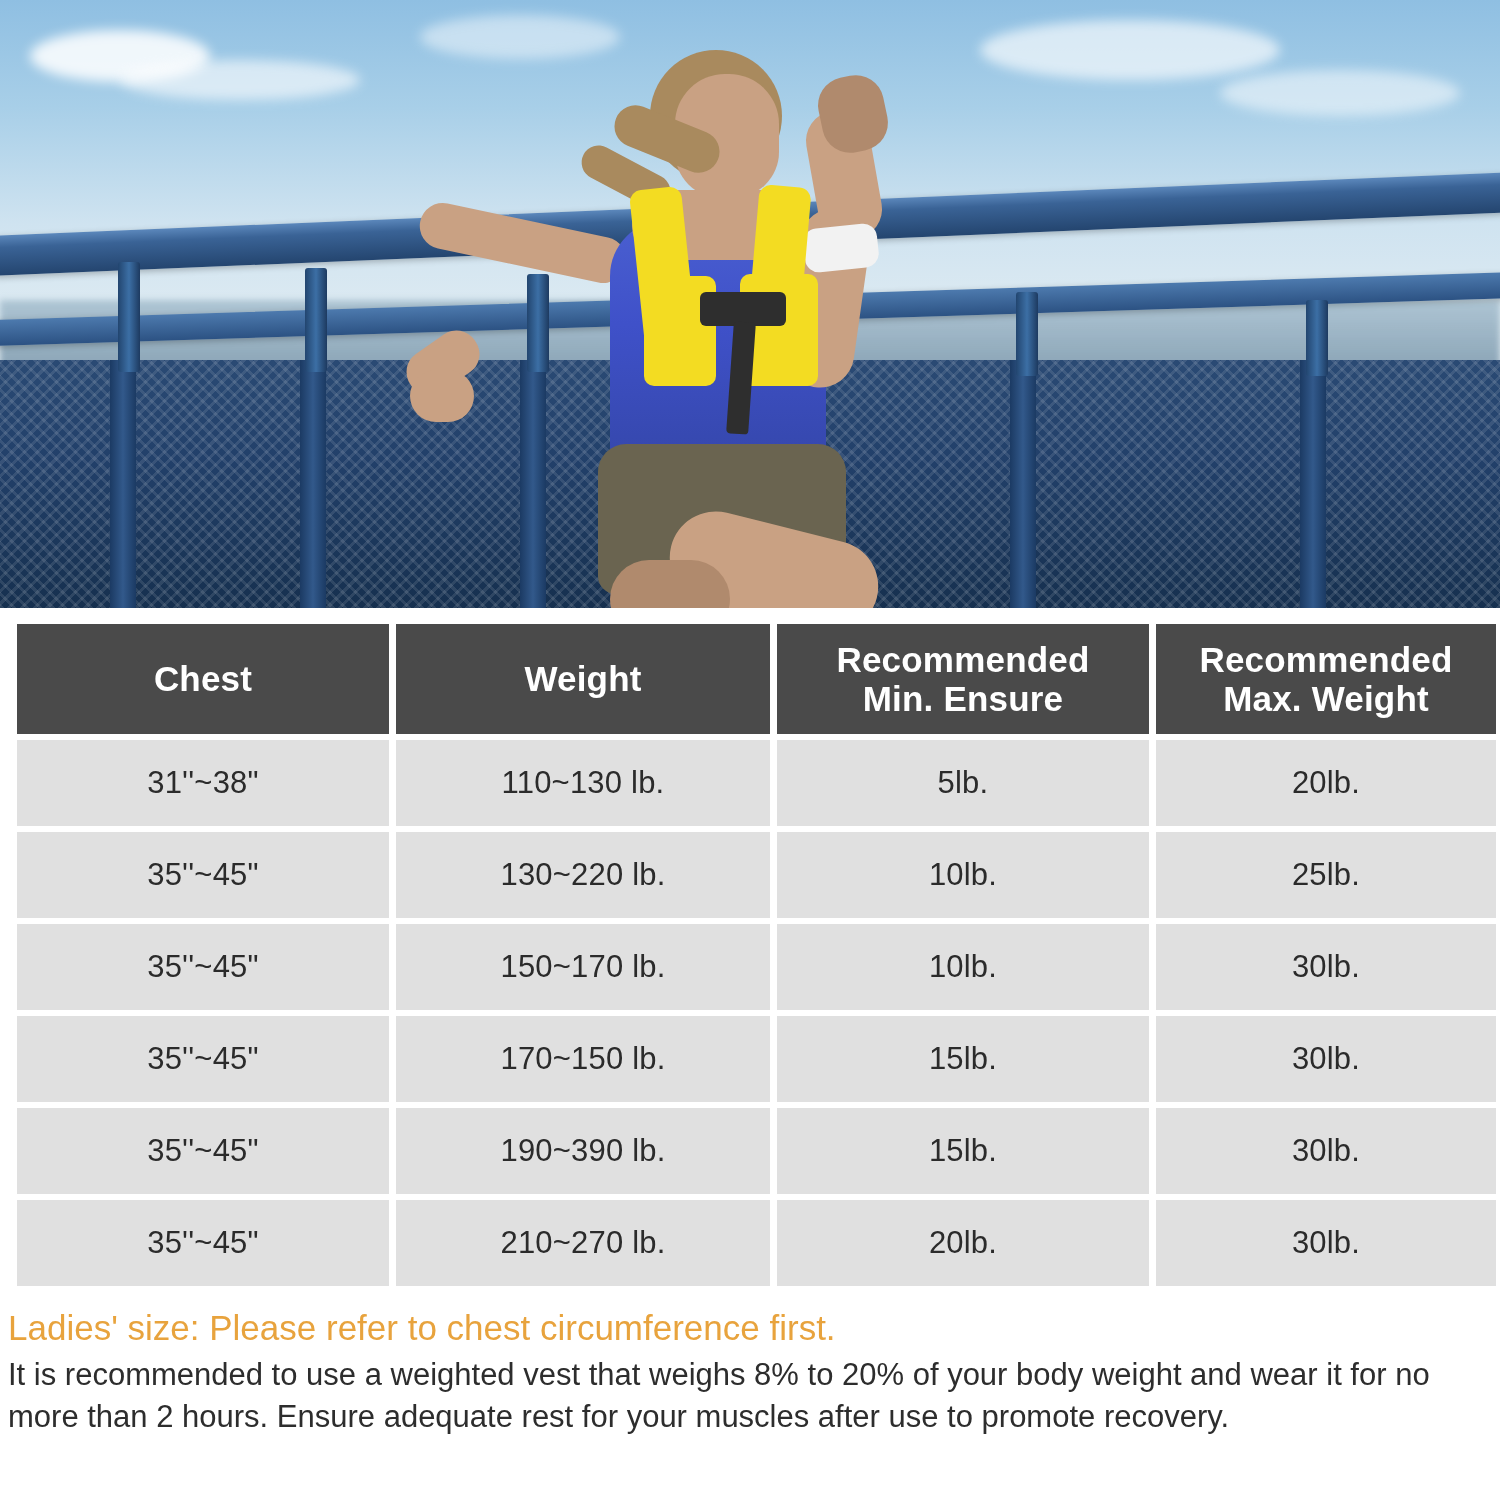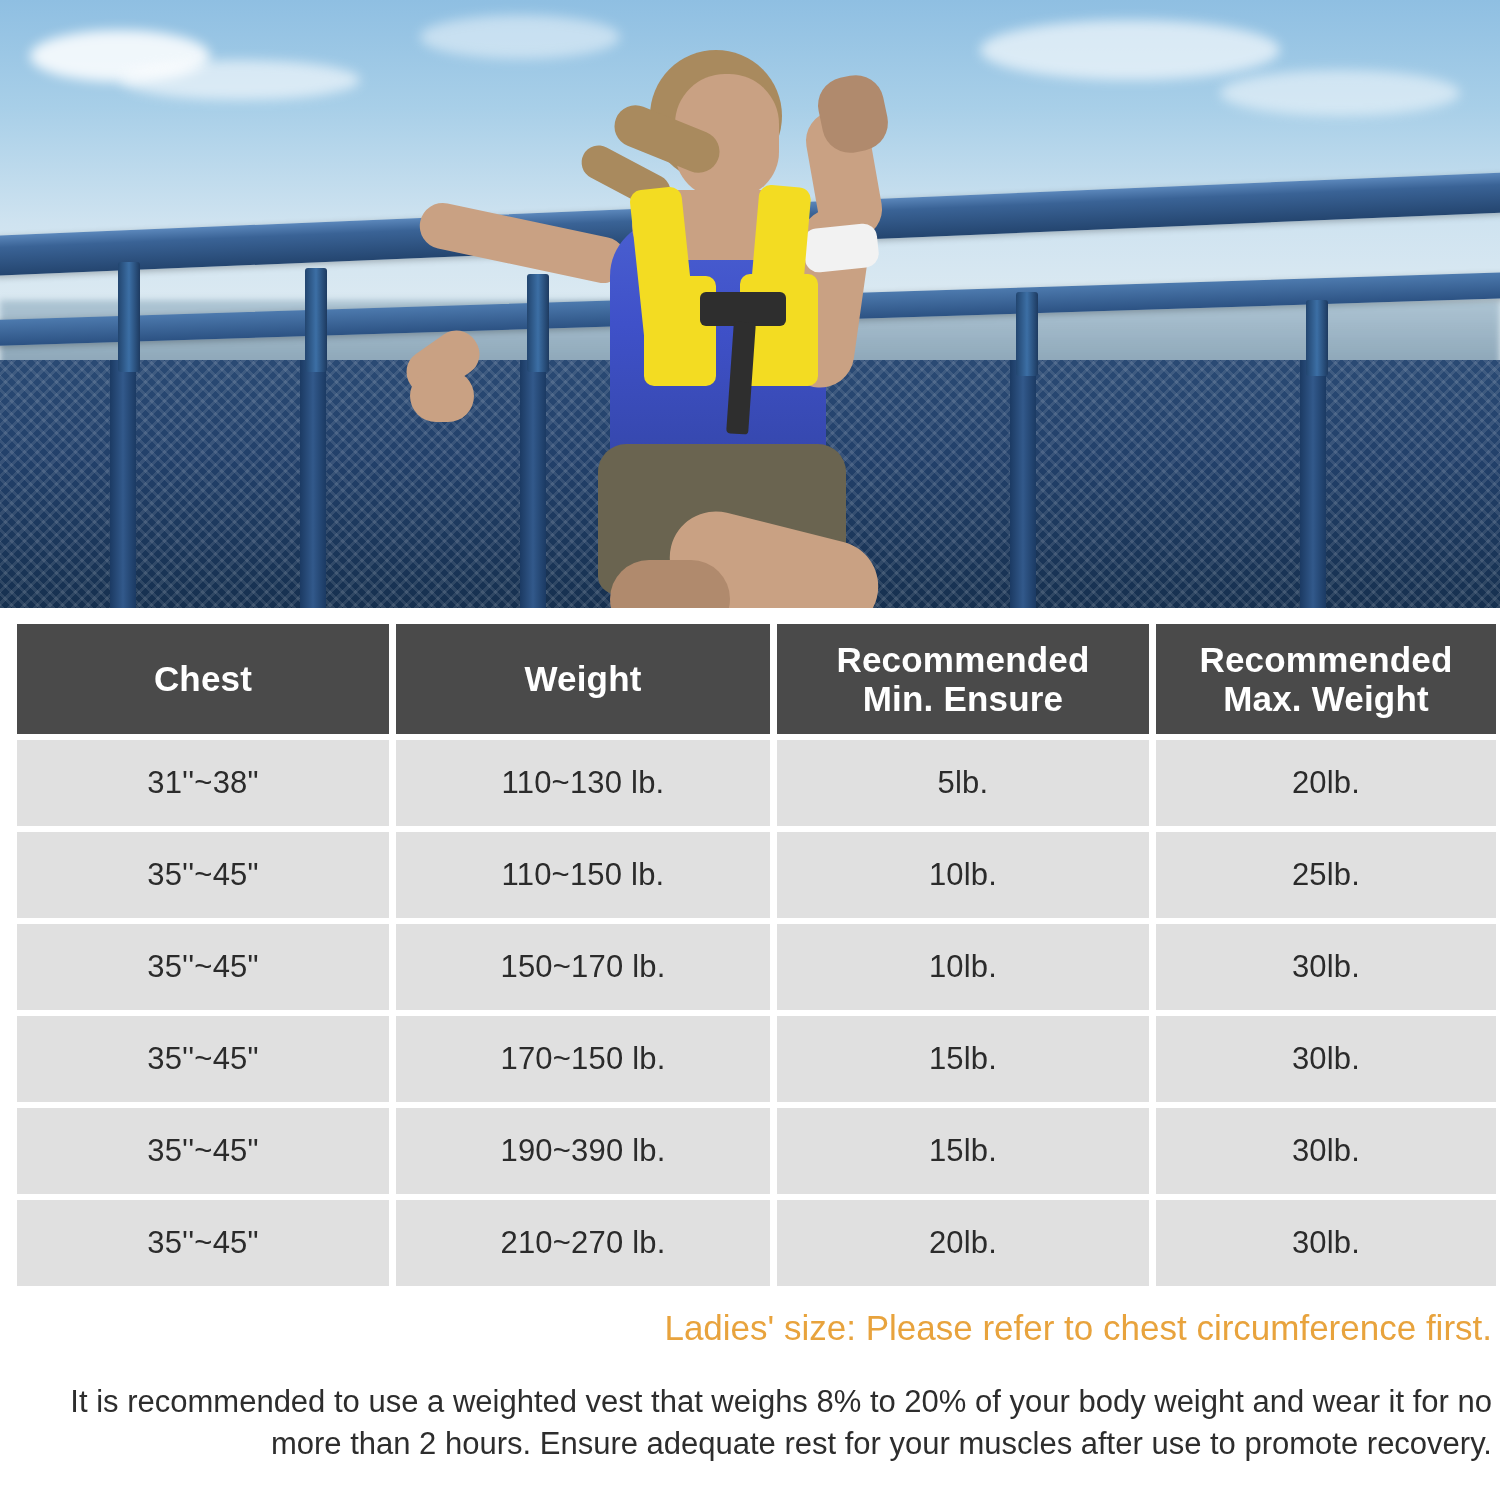--- a/index.html
+++ b/index.html
@@ -148,30 +148,29 @@
     letter-spacing: .2px;
   }
   col.c-chest   { width: 372px; }
   col.c-weight  { width: 374px; }
   col.c-min     { width: 372px; }
   col.c-max     { width: 340px; }
 
   
   .notes {
     margin: 14px 8px 0 8px;
-    text-align: right;
   }
   .note-orange {
     color: #e8a33d;
     font-size: 35px;
     line-height: 1.28;
     font-weight: normal;
   }
   .note-body {
-    margin-top: 30px;
+    margin-top: 3px;
     color: #2d2d2d;
     font-size: 31px;
     line-height: 1.35;
   }
 </style>
 </head>
 <body>
 
 <div class="page">
 
@@ -259,21 +258,21 @@
       </thead>
       <tbody>
         <tr>
           <td>31''~38"</td>
           <td>110~130 lb.</td>
           <td>5lb.</td>
           <td>20lb.</td>
         </tr>
         <tr>
           <td>35''~45"</td>
-          <td>110~150 lb.</td>
+          <td>130~220 lb.</td>
           <td>10lb.</td>
           <td>25lb.</td>
         </tr>
         <tr>
           <td>35''~45"</td>
           <td>150~170 lb.</td>
           <td>10lb.</td>
           <td>30lb.</td>
         </tr>
         <tr>

